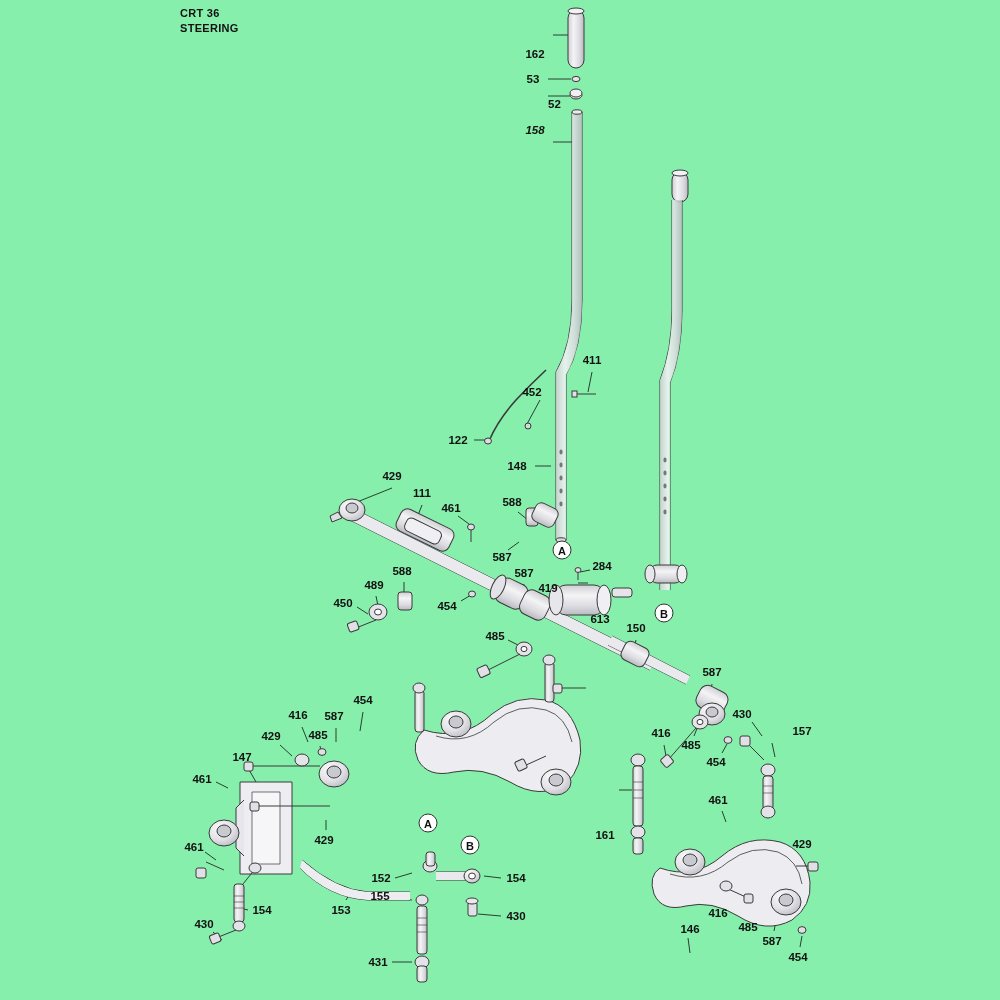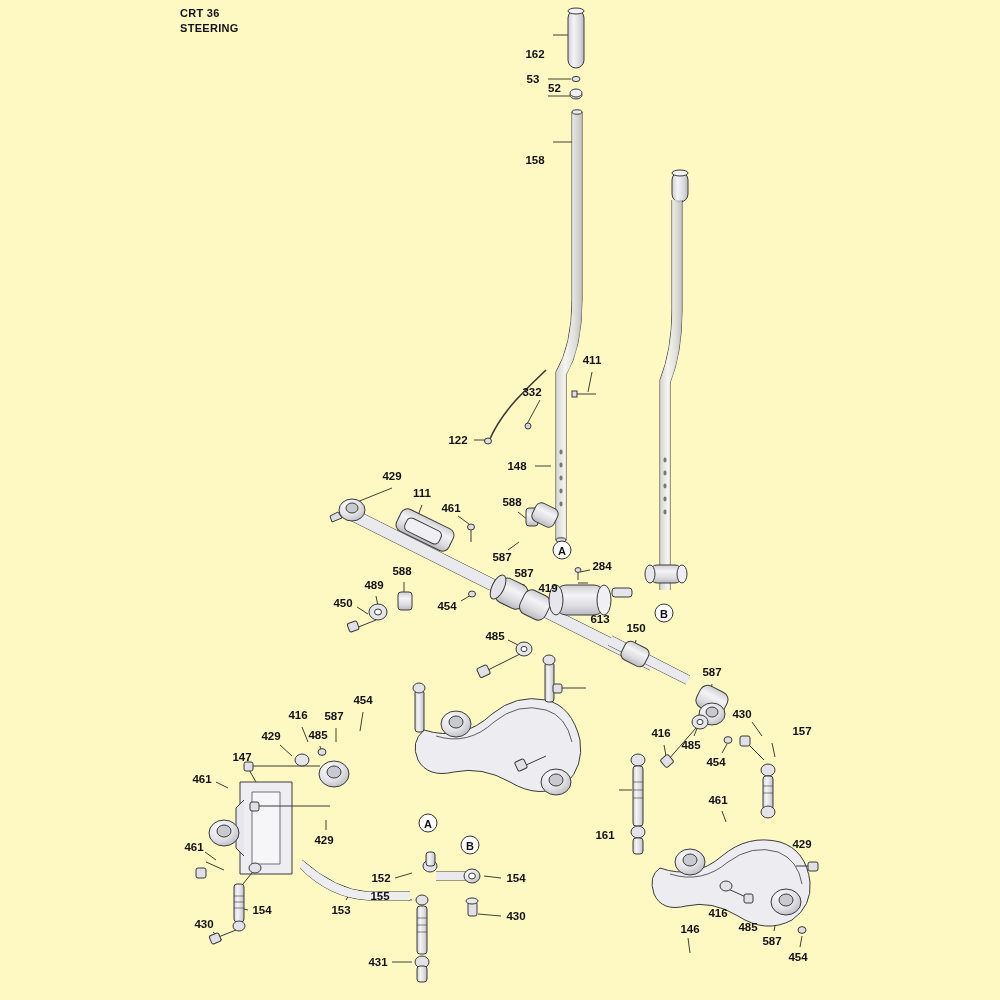--- a/index.html
+++ b/index.html
@@ -7,21 +7,21 @@
     padding: 0;
     background: #ffffff;
   }
   body {
     font-family: "Liberation Sans", sans-serif;
   }
   #sheet {
     position: relative;
     width: 1000px;
     height: 1000px;
-    background: #fef9c3;
+    background: #86efac;
     overflow: hidden;
   }
   #title-block {
     position: absolute;
     left: 180px;
     top: 6px;
     font-size: 11px;
     font-weight: bold;
     color: #111;
     line-height: 15px;
@@ -404,24 +404,24 @@
         <line x1="668" y1="760" x2="696" y2="728" stroke="#3a3a3a"></line>
         <rect x="662" y="756" width="10" height="10" rx="2" fill="#e0e0e6" stroke="#3a3a3a" transform="rotate(-40 667 761)"></rect>
       </g>
 
     </g>
   </svg>
 
   <div id="callout-layer">
       <div class="callout" style="left: 535px; top: 35px; margin-top: 19px;">162</div>
       <div class="callout" style="left: 533px; top: 79px;">53</div>
-      <div class="callout" style="left: 533px; top: 88px; padding-left: 43px;">52</div>
-      <div class="callout" style="left: 535px; top: 160px;">158</div>
+      <div class="callout" style="left: 533px; top: 104px; padding-left: 43px;">52</div>
+      <div class="callout" style="left: 535px; top: 130px; font-style: italic;">158</div>
       <div class="callout" style="left: 592px; top: 360px;">411</div>
-      <div class="callout" style="left: 532px; top: 392px;">332</div>
+      <div class="callout" style="left: 532px; top: 392px;">452</div>
       <div class="callout" style="left: 458px; top: 440px;">122</div>
       <div class="callout" style="left: 517px; top: 466px;">148</div>
       <div class="callout" style="left: 392px; top: 476px;">429</div>
       <div class="callout" style="left: 422px; top: 493px;">111</div>
       <div class="callout" style="left: 451px; top: 508px;">461</div>
       <div class="callout" style="left: 512px; top: 502px;">588</div>
       <div class="callout" style="left: 502px; top: 557px;">587</div>
       <div class="callout" style="left: 402px; top: 571px;">588</div>
       <div class="callout" style="left: 374px; top: 585px;">489</div>
       <div class="callout" style="left: 343px; top: 603px;">450</div>

